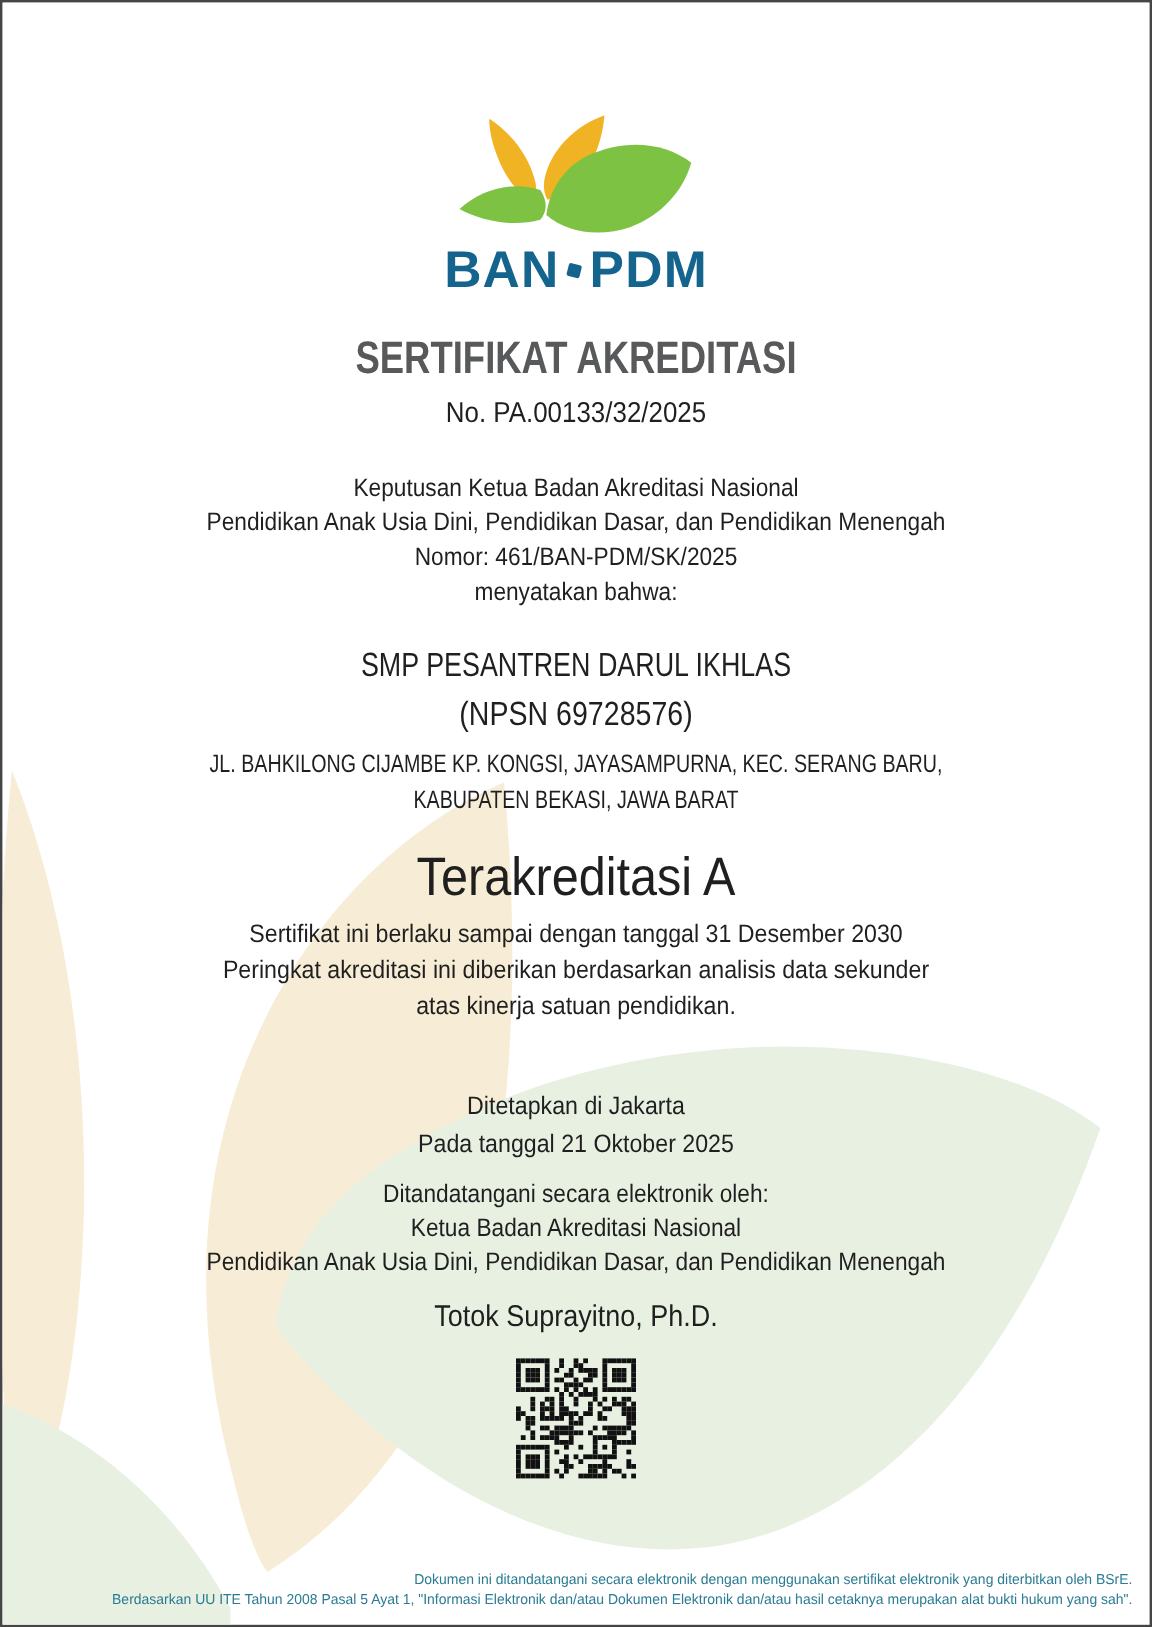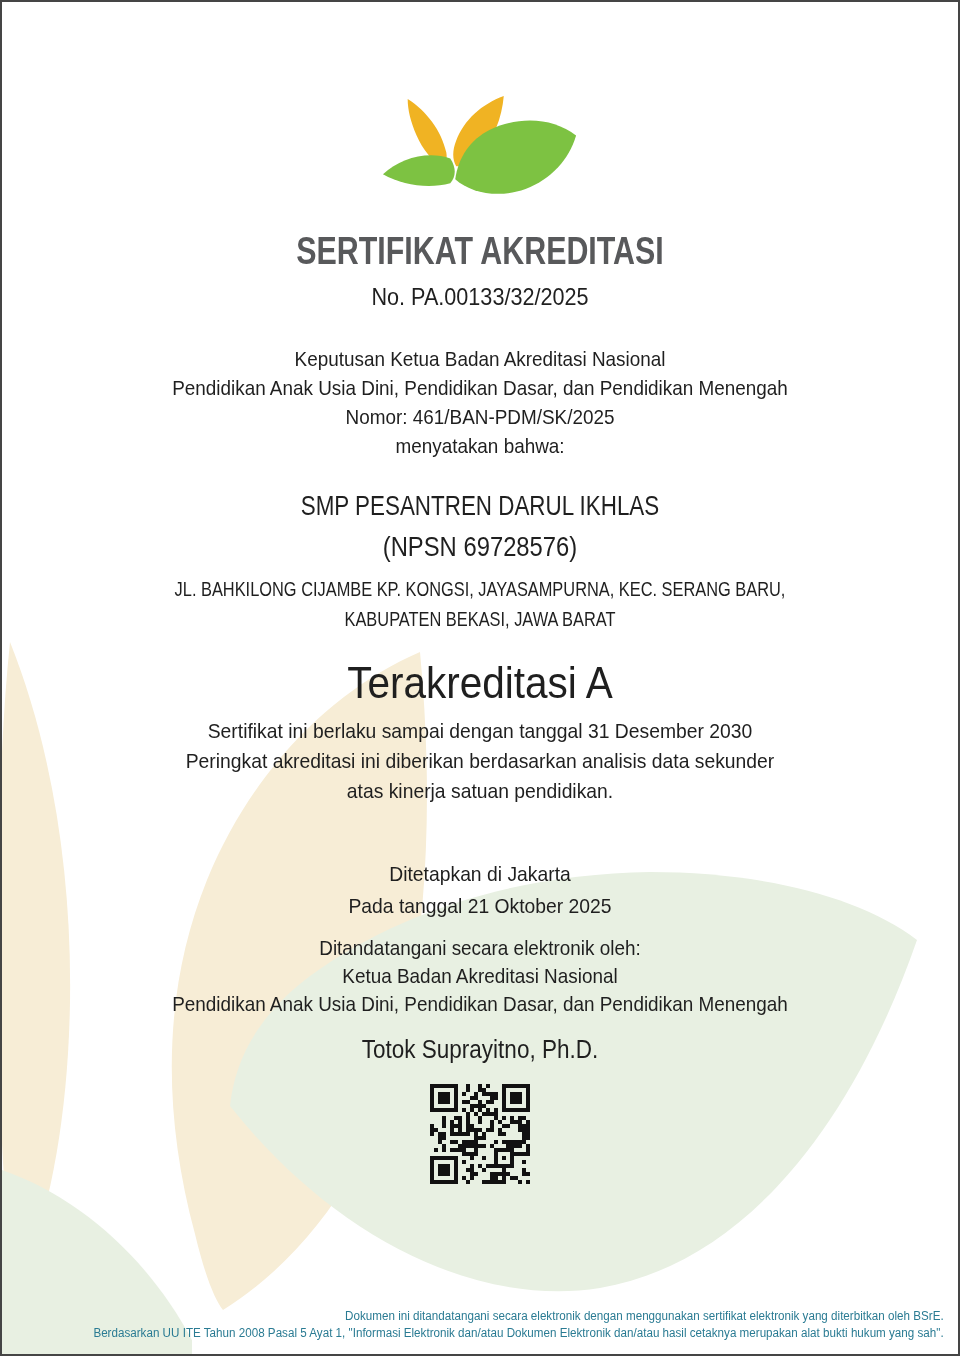--- a/index.html
+++ b/index.html
@@ -74,20 +74,25 @@
 
   <div class="content">
 
     <div class="logo">
       <svg class="logo-mark" viewBox="0 0 200 105">
         <path fill="var(--logo_yellow)" d="M 27 3 C 46 15 61 35 66 57 C 67 63 66 68 62 72 C 52 66 42 54 36 40 C 30 26 27 14 27 3 Z"></path>
         <path fill="var(--logo_yellow)" d="M 124 0 C 122 22 114 44 99 59 C 91 67 83 71 76 71 C 72 64 72 55 76 45 C 84 24 102 8 124 0 Z"></path>
         <path fill="var(--logo_green)" d="M 2 79 C 20 62 48 55 70 63 C 76 72 76 81 70 88 C 48 94 22 90 2 79 Z"></path>
         <path fill="var(--logo_green)" d="M 197 40 C 174 22 140 20 110 34 C 90 44 78 62 75 84 C 92 99 120 103 146 94 C 172 84 190 64 197 40 Z"></path>
       </svg>
+      <div class="logo-text">
+        <span>BAN</span>
+        <span class="logo-dot"></span>
+        <span>PDM</span>
+      </div>
     </div>
 
     <div class="title">SERTIFIKAT AKREDITASI</div>
     <div class="cert-no">No. PA.00133/32/2025</div>
 
     <div class="decree">
       <div>Keputusan Ketua Badan Akreditasi Nasional</div>
       <div>Pendidikan Anak Usia Dini, Pendidikan Dasar, dan Pendidikan Menengah</div>
       <div>Nomor: 461/BAN-PDM/SK/2025</div>
       <div>menyatakan bahwa:</div>

